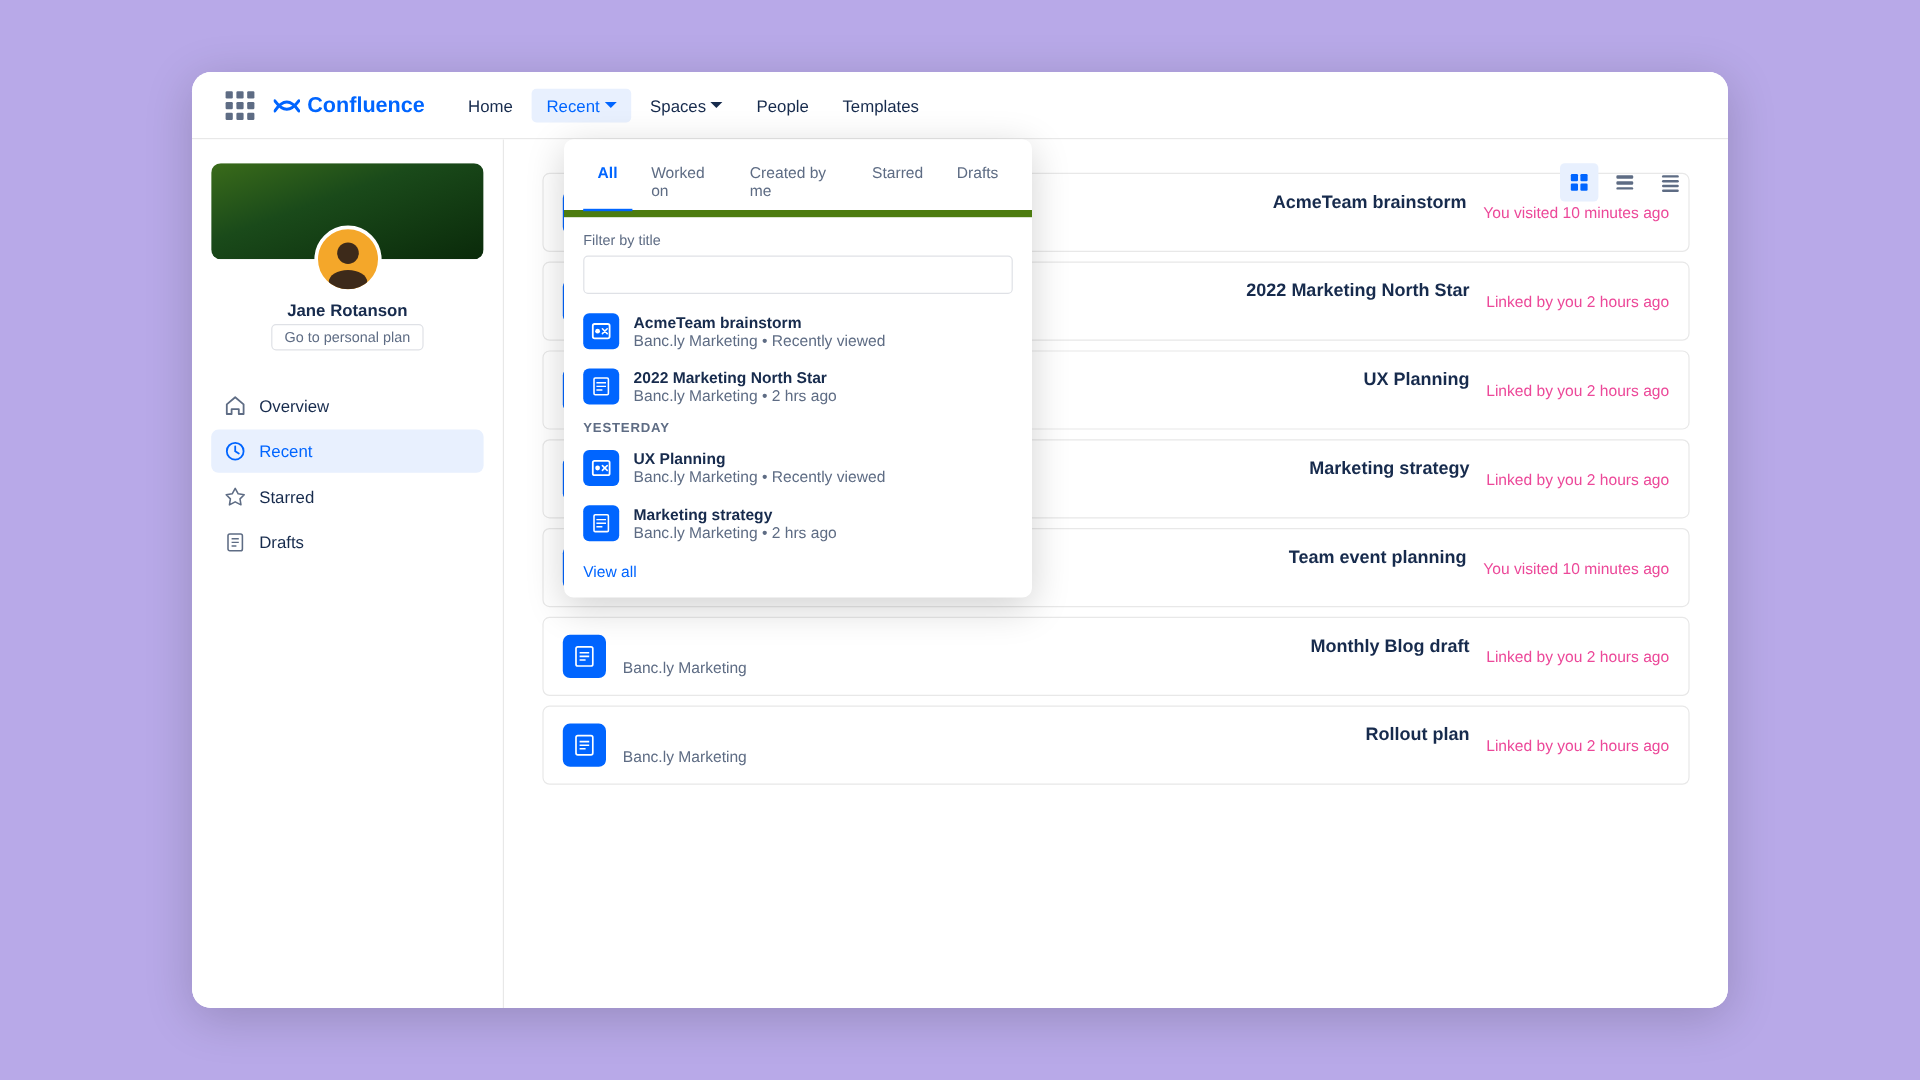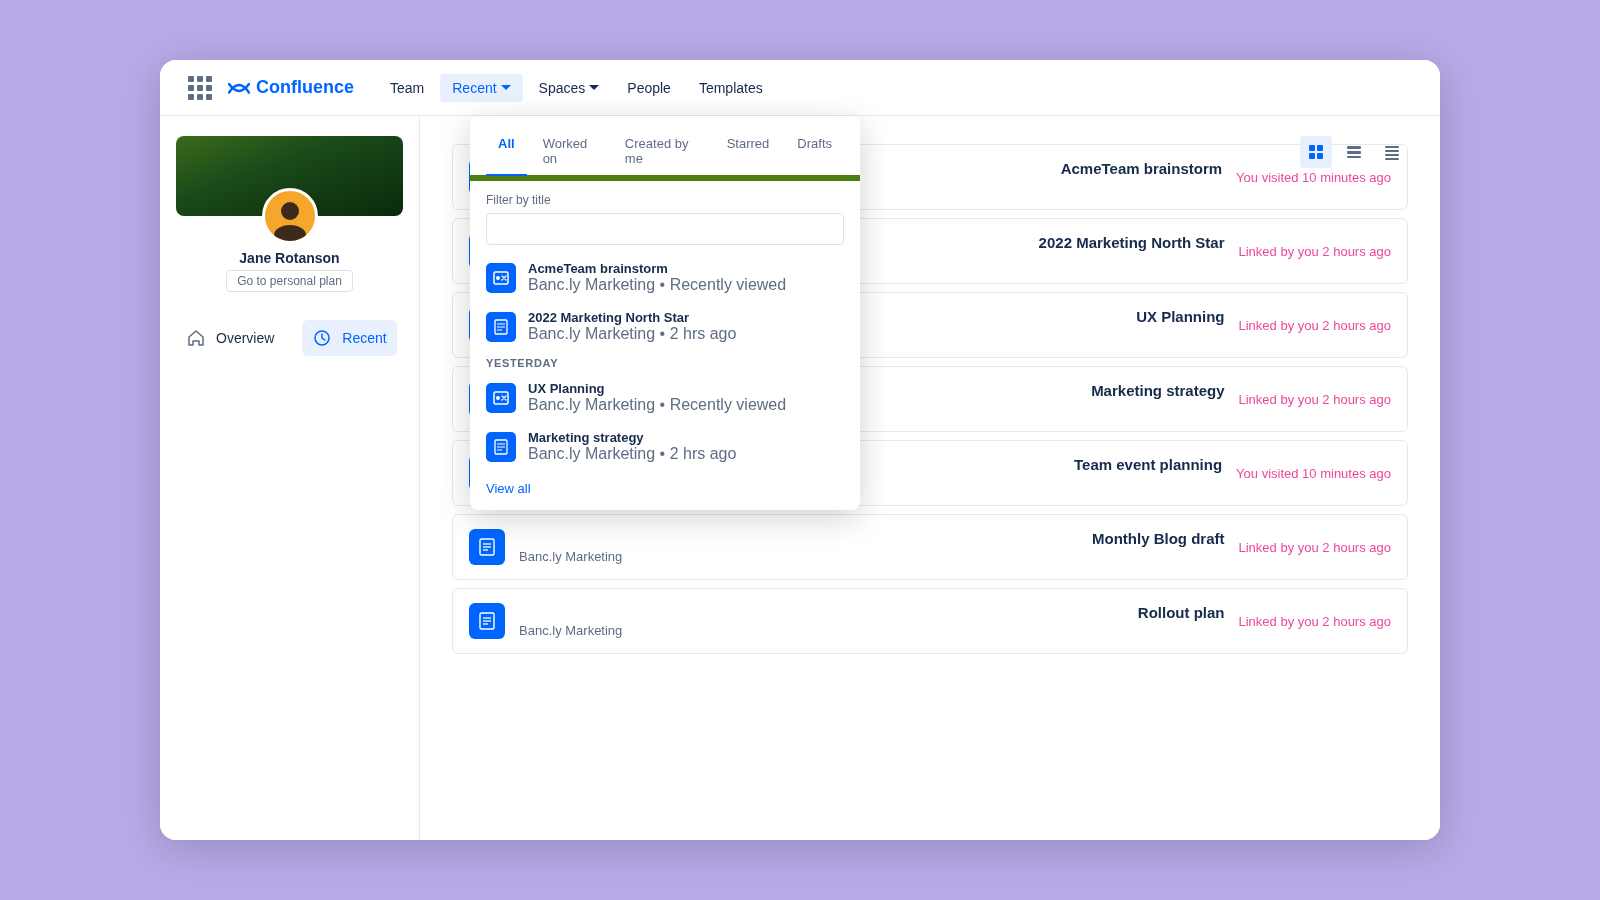--- a/index.html
+++ b/index.html
@@ -148,21 +148,22 @@
       border-radius: 4px;
       padding: 3px 10px;
       cursor: pointer;
       margin-top: 4px;
       background: #fff;
     }
     .sidebar-nav {
       width: 100%;
       margin-top: 20px;
       display: flex;
-      gap: 18px;
+      flex-direction: column;
+      gap: 2px;
     }
     .sidebar-nav-item {
       display: flex; align-items: center; gap: 10px;
       padding: 8px 10px;
       border-radius: 6px;
       cursor: pointer;
       font-size: 14px;
       color: #172b4d;
     }
     .sidebar-nav-item.active {
@@ -316,21 +317,21 @@
       display: flex; align-items: center; justify-content: center;
       flex-shrink: 0;
     }
     .dropdown-item-info {}
     .dropdown-item-title {
       font-size: 13px;
       font-weight: 600;
       color: #172b4d;
     }
     .dropdown-item-sub {
-      font-size: 16px;
+      font-size: 13px;
       color: #5e6c84;
     }
     .view-all-row {
       padding: 10px 16px 14px;
       cursor: pointer;
       font-size: 13px;
       color: #0065ff;
     }
   </style>
 </head>
@@ -353,21 +354,21 @@
       </div>
     </div>
     <div class="logo">
       <svg width="22" height="22" viewBox="0 0 22 22" fill="none">
         <path d="M1 15.5C4 11 8 8 11 8C14 8 18 11 21 15.5" stroke="#0065ff" stroke-width="2.5" stroke-linecap="round" fill="none"></path>
         <path d="M1 7C4 11 8 14 11 14C14 14 18 11 21 7" stroke="#0065ff" stroke-width="2.5" stroke-linecap="round" fill="none"></path>
       </svg>
       <span>Confluence</span>
     </div>
     <div class="nav-links">
-      <div class="nav-link">Team</div>
+      <div class="nav-link">Home</div>
       <div class="nav-link active">
         <span>Recent</span>
         <span class="chevron-down"></span>
       </div>
       <div class="nav-link">
         <span>Spaces</span>
         <span class="chevron-down"></span>
       </div>
       <div class="nav-link">People</div>
       <div class="nav-link">Templates</div>

